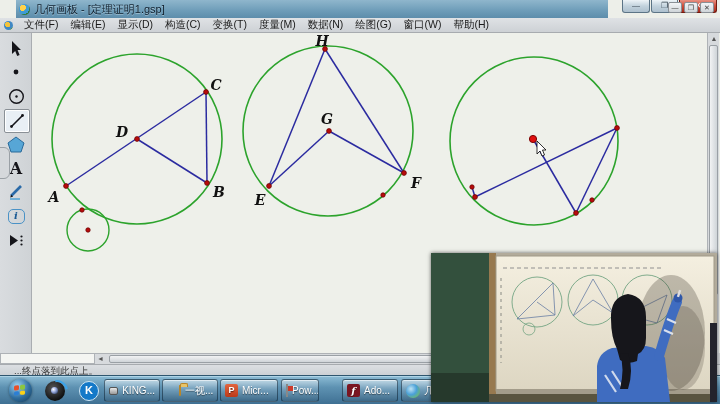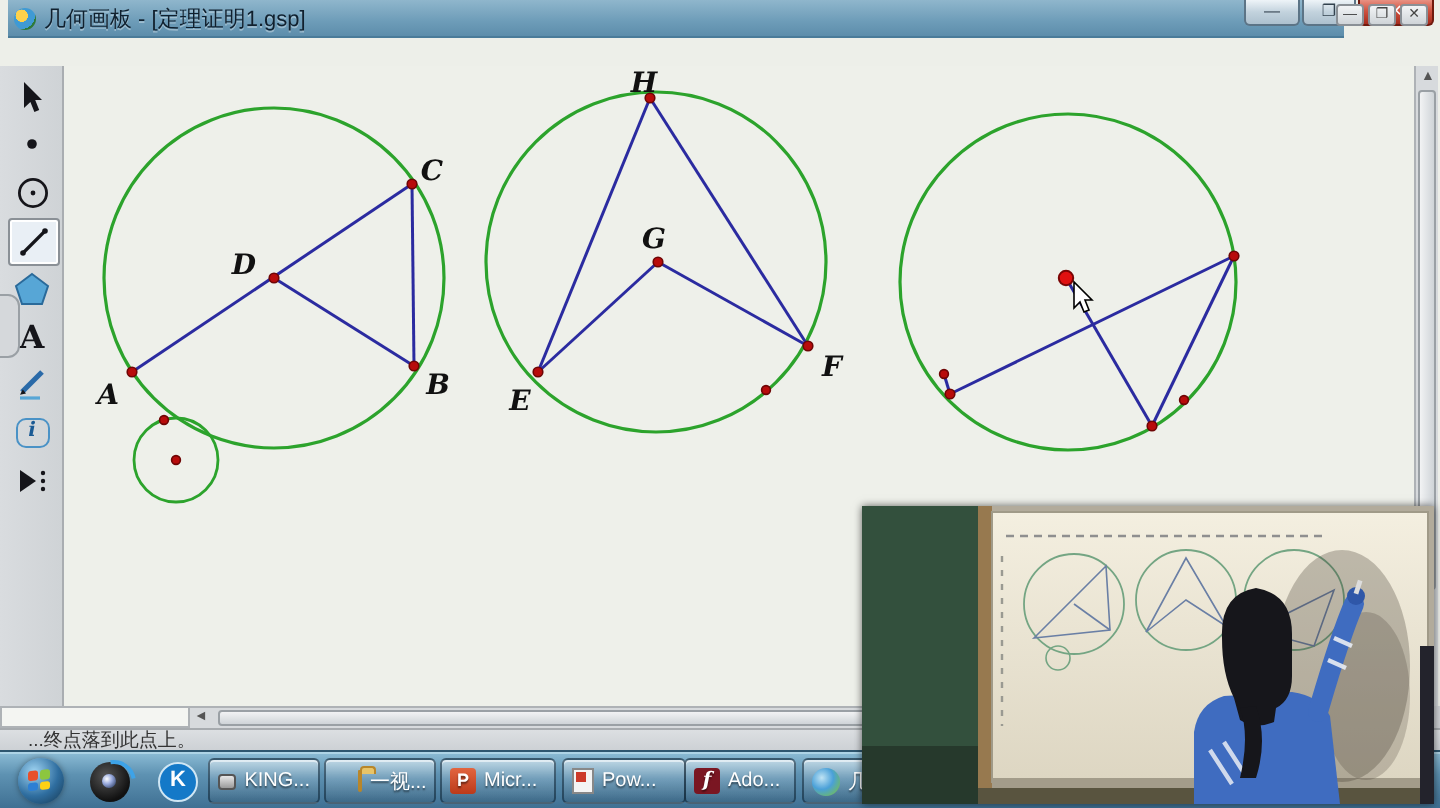--- a/index.html
+++ b/index.html
@@ -1,20 +1,20 @@
 <!DOCTYPE html>
 <html><head>
 <meta charset="utf-8">
 <style>
   html,body{margin:0;padding:0;background:#000;}
   #screen{position:relative;width:720px;height:404px;overflow:hidden;
     font-family:"Liberation Sans",sans-serif;background:#edefe9;}
 
   
-  .titlebar{position:absolute;left:4px;top:0;width:668px;height:18px;
+  .titlebar{position:absolute;left:16px;top:0;width:592px;height:18px;
     background:linear-gradient(#8fb6cc,#6d9cb8 60%,#5d8dab);
     border-bottom:1px solid #4a7b99;display:flex;align-items:center;text-align:right;}
   .titlebar .app-ico{width:11px;height:11px;margin:0 4px 0 3px;border-radius:50%;
     background:radial-gradient(circle at 35% 35%,#ffd24a 0 30%,#3f9ad4 31% 65%,#2d7a3a 66%);}
   .titlebar .ttl{font-size:11px;color:#10202e;text-shadow:0 1px 0 rgba(255,255,255,.35);}
   .winbtn{position:absolute;top:0;height:13px;border:1px solid #5c7486;border-top:none;
     border-radius:0 0 3px 3px;background:linear-gradient(#eef4f8,#c2d2dd 50%,#adc0ce);
     font-size:8px;line-height:12px;text-align:center;color:#33424e;box-sizing:border-box;}
   .winbtn.min{left:622px;width:28px;}
   .winbtn.max{left:651px;width:27px;}
@@ -123,20 +123,33 @@
 <div id="screen">
 
   <div class="titlebar">
     <span class="app-ico"></span>
     <span class="ttl">几何画板 - [定理证明1.gsp]</span>
   </div>
   <div class="winbtn min">—</div>
   <div class="winbtn max">❐</div>
   <div class="winbtn cls">✕</div>
 
+  <div class="menubar">
+    <span class="doc-ico"></span>
+    <span class="menu-item">文件(F)</span>
+    <span class="menu-item">编辑(E)</span>
+    <span class="menu-item">显示(D)</span>
+    <span class="menu-item">构造(C)</span>
+    <span class="menu-item">变换(T)</span>
+    <span class="menu-item">度量(M)</span>
+    <span class="menu-item">数据(N)</span>
+    <span class="menu-item">绘图(G)</span>
+    <span class="menu-item">窗口(W)</span>
+    <span class="menu-item">帮助(H)</span>
+  </div>
   <div class="mdibtn m1">—</div>
   <div class="mdibtn m2">❐</div>
   <div class="mdibtn m3">✕</div>
 
   <div class="canvas"></div>
   <svg style="position:absolute;left:32px;top:33px;" width="675" height="320" viewBox="32 33 675 320">
 
     <circle cx="137" cy="139" r="85" fill="none" stroke="#2ca32c" stroke-width="1.6"></circle>
     <circle cx="88" cy="230" r="21" fill="none" stroke="#2ca32c" stroke-width="1.4"></circle>
     <circle cx="328" cy="131" r="85" fill="none" stroke="#2ca32c" stroke-width="1.6"></circle>
@@ -278,21 +291,21 @@
       <span class="lbl">KING...</span>
     </div>
     <div class="tbtn" style="left:162px;width:56px;padding-left:16px;">
       <span class="ic-folder"></span>
       <span class="lbl">一视...</span>
     </div>
     <div class="tbtn" style="left:220px;width:58px;">
       <span class="ic-ppt">P</span>
       <span class="lbl">Micr...</span>
     </div>
-    <div class="tbtn" style="left:281px;width:62px;">
+    <div class="tbtn" style="left:281px;width:38px;">
       <span class="ic-doc"></span>
       <span class="lbl">Pow...</span>
     </div>
     <div class="tbtn" style="left:342px;width:56px;">
       <span class="ic-flash">f</span>
       <span class="lbl">Ado...</span>
     </div>
     <div class="tbtn" style="left:401px;width:48px;">
       <span class="ic-gsp"></span>
       <span class="lbl">几...</span>

